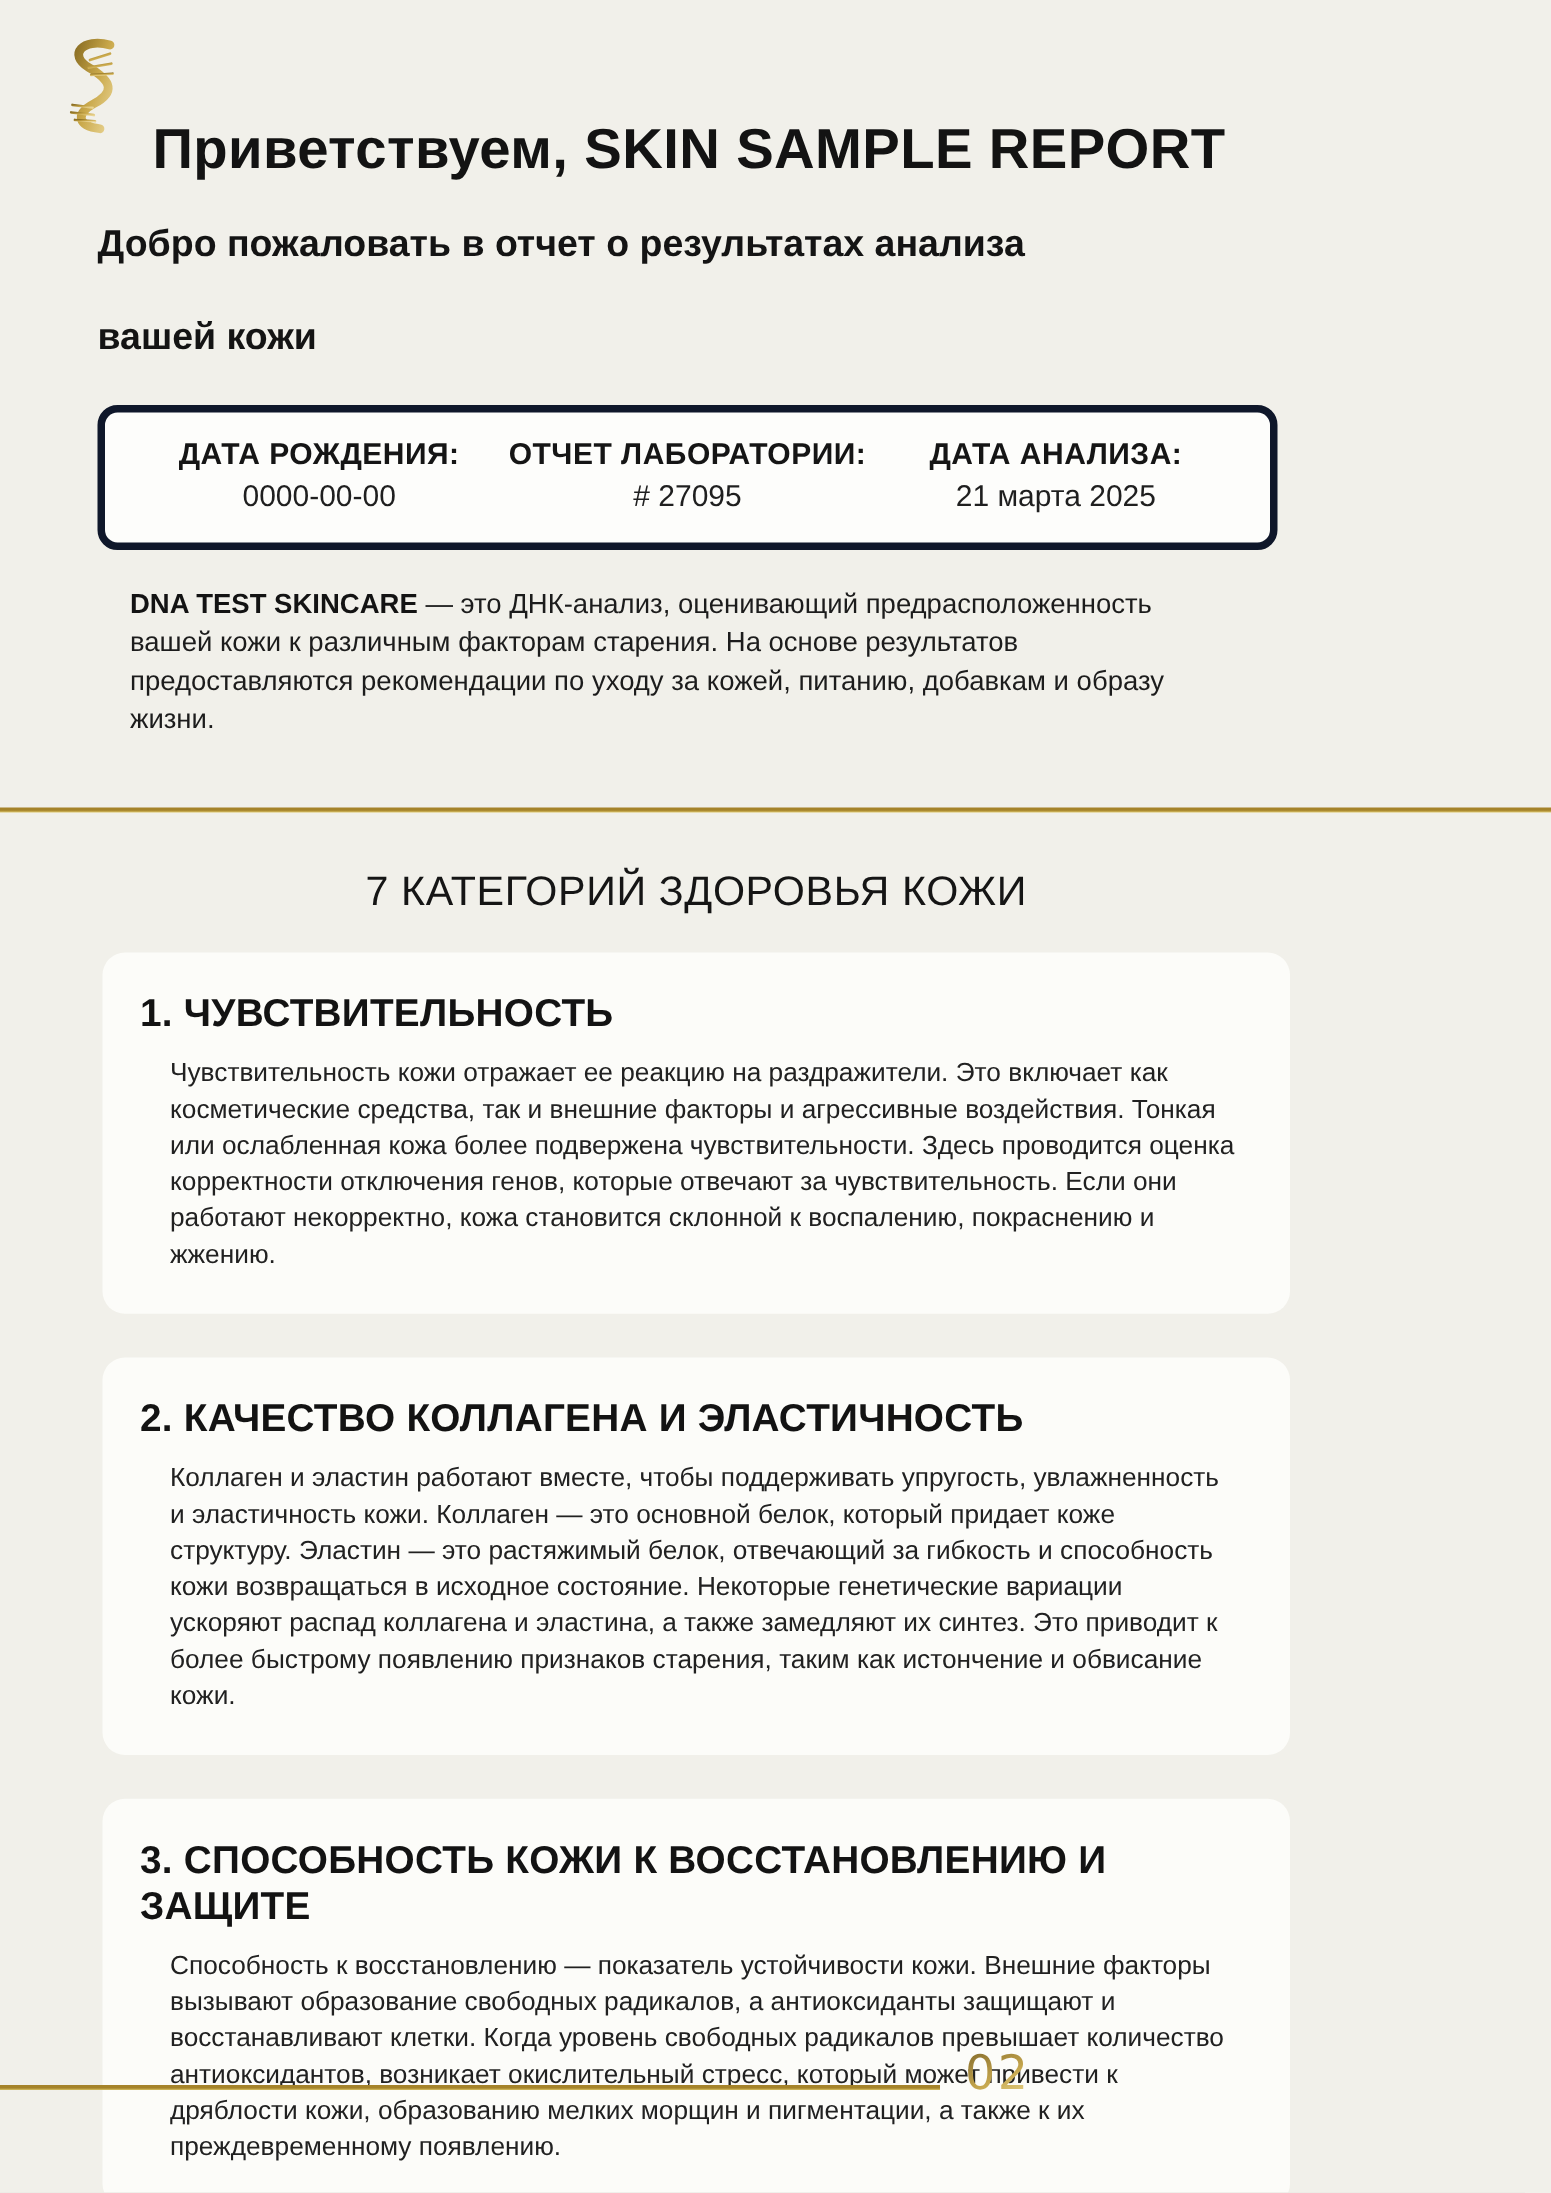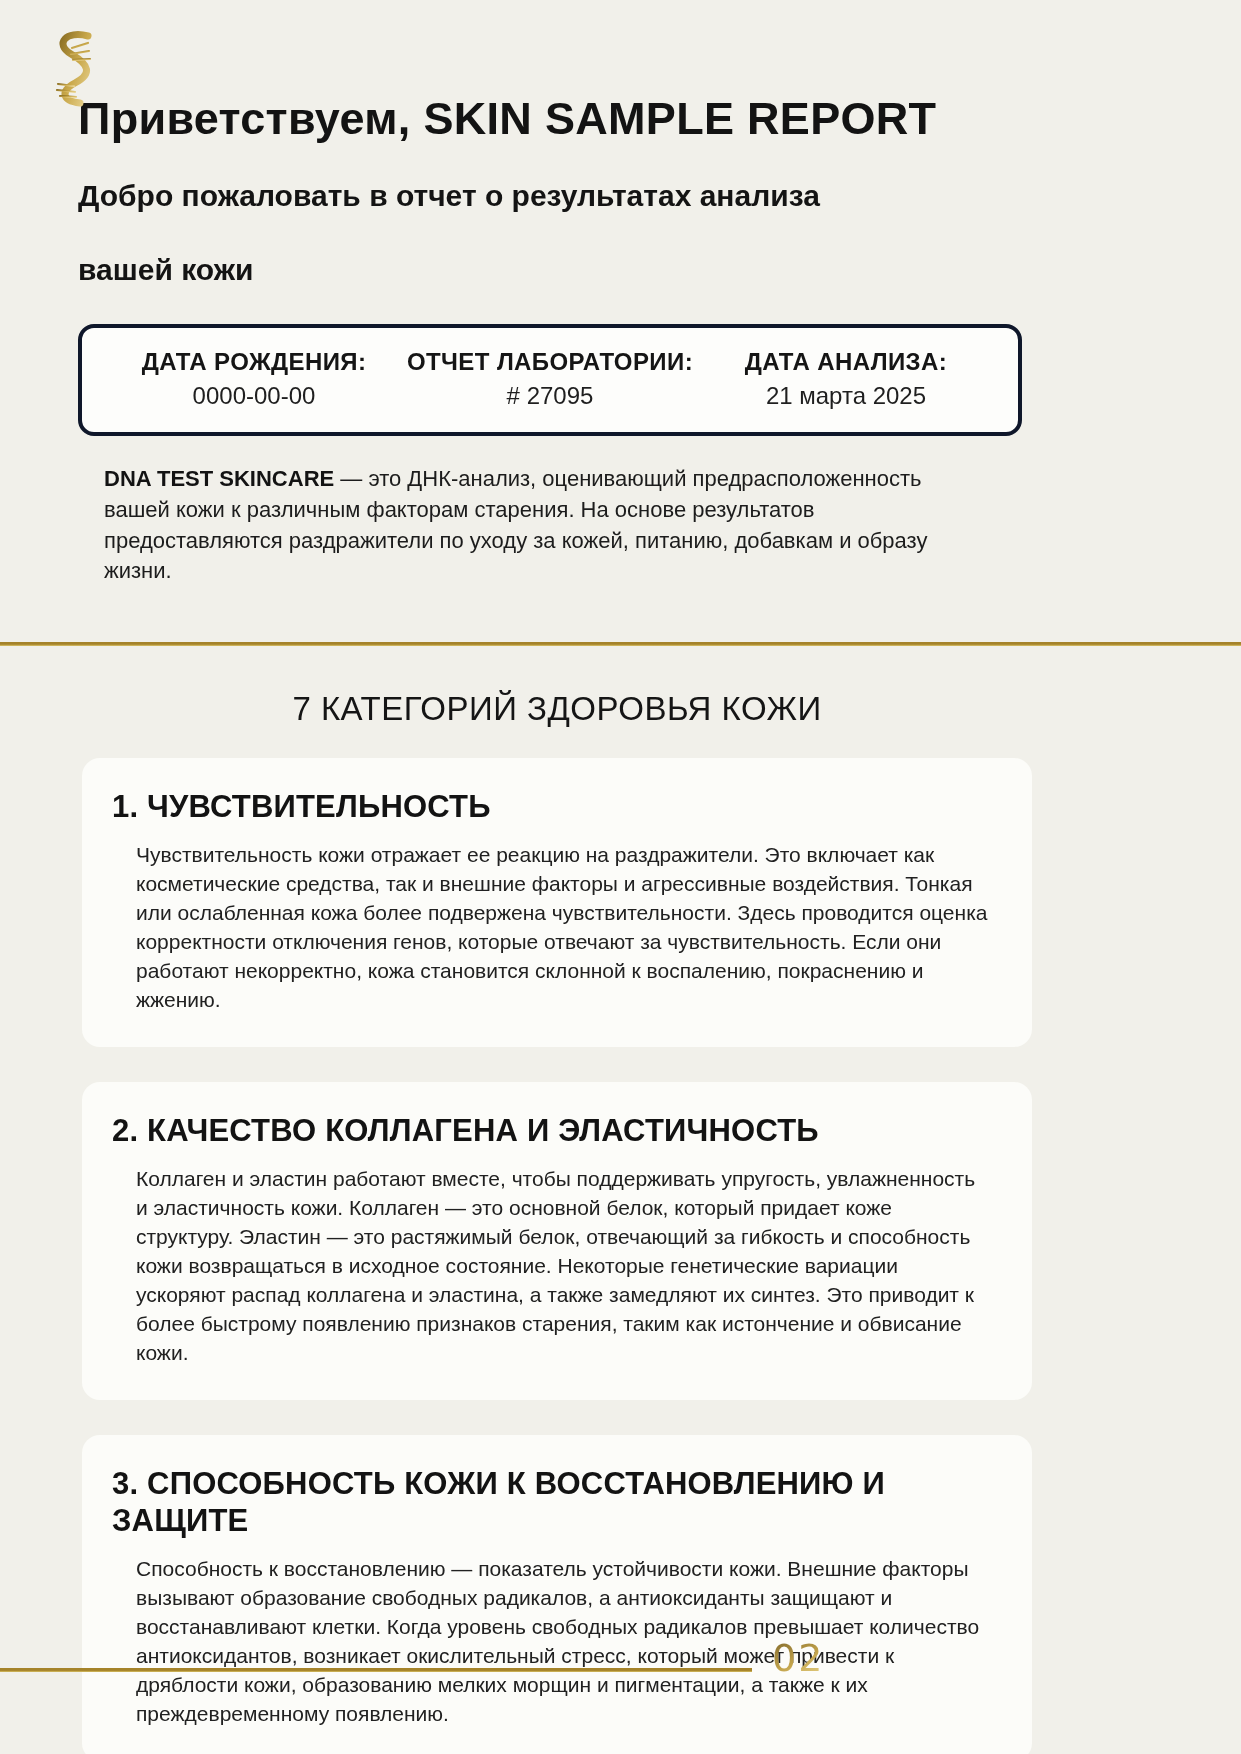--- a/index.html
+++ b/index.html
@@ -11,33 +11,33 @@
     position: relative;
     overflow: hidden;
     color: #1a1a1a;
   }
 
   .logo { position: absolute; top: 28px; left: 44px; width: 62px; height: 80px; }
 
   .title {
     padding: 96px 50px 0 78px;
     font-size: 45px; font-weight: bold; letter-spacing: .3px;
-    color: #131313; line-height: 1;
+    color: #131313; line-height: 1; margin-left: 44px;
   }
   .subtitle {
     margin: 14px 0 0 78px;
     font-size: 30px; font-weight: bold; line-height: 1.25;
     color: #141414;
   }
   .subtitle span { display: block; margin-top: 36px; }
 
   .info-box {
     margin: 36px 0 0 78px; width: 944px;
     background: #fdfdfb;
-    border: 4px solid #0f172a; border-radius: 16px;
+    border: 6px solid #0f172a; border-radius: 16px;
     display: flex; align-items: flex-start;
     padding: 20px 24px 22px;
   }
   .info-col { flex: 1; text-align: center; }
   .info-label { font-size: 24px; font-weight: bold; letter-spacing: .4px; color: #151515; }
   .info-value { font-size: 24px; margin-top: 6px; color: #1f1f1f; }
 
   .intro {
     margin: 28px 0 0 104px; width: 880px;
     font-size: 22px; line-height: 1.4; color: #1c1c1c;
@@ -124,21 +124,21 @@
     <div class="info-col">
       <div class="info-label">ОТЧЕТ ЛАБОРАТОРИИ:</div>
       <div class="info-value"># 27095</div>
     </div>
     <div class="info-col">
       <div class="info-label">ДАТА АНАЛИЗА:</div>
       <div class="info-value">21 марта 2025</div>
     </div>
   </div>
 
-  <p class="intro"><strong>DNA TEST SKINCARE</strong><span> — это ДНК-анализ, оценивающий предрасположенность вашей кожи к различным факторам старения. На основе результатов предоставляются раздражители по уходу за кожей, питанию, добавкам и образу жизни.</span></p>
+  <p class="intro"><strong>DNA TEST SKINCARE</strong><span> — это ДНК-анализ, оценивающий предрасположенность вашей кожи к различным факторам старения. На основе результатов предоставляются рекомендации по уходу за кожей, питанию, добавкам и образу жизни.</span></p>
 
   <div class="divider"></div>
 
   <div class="cat-heading">7 КАТЕГОРИЙ ЗДОРОВЬЯ КОЖИ</div>
 
   <div class="cards">
     <section class="card">
       <h3 class="card-title">1. ЧУВСТВИТЕЛЬНОСТЬ</h3>
       <p class="card-body">Чувствительность кожи отражает ее реакцию на раздражители. Это включает как косметические средства, так и внешние факторы и агрессивные воздействия. Тонкая или ослабленная кожа более подвержена чувствительности. Здесь проводится оценка корректности отключения генов, которые отвечают за чувствительность. Если они работают некорректно, кожа становится склонной к воспалению, покраснению и жжению.</p>
     </section>

